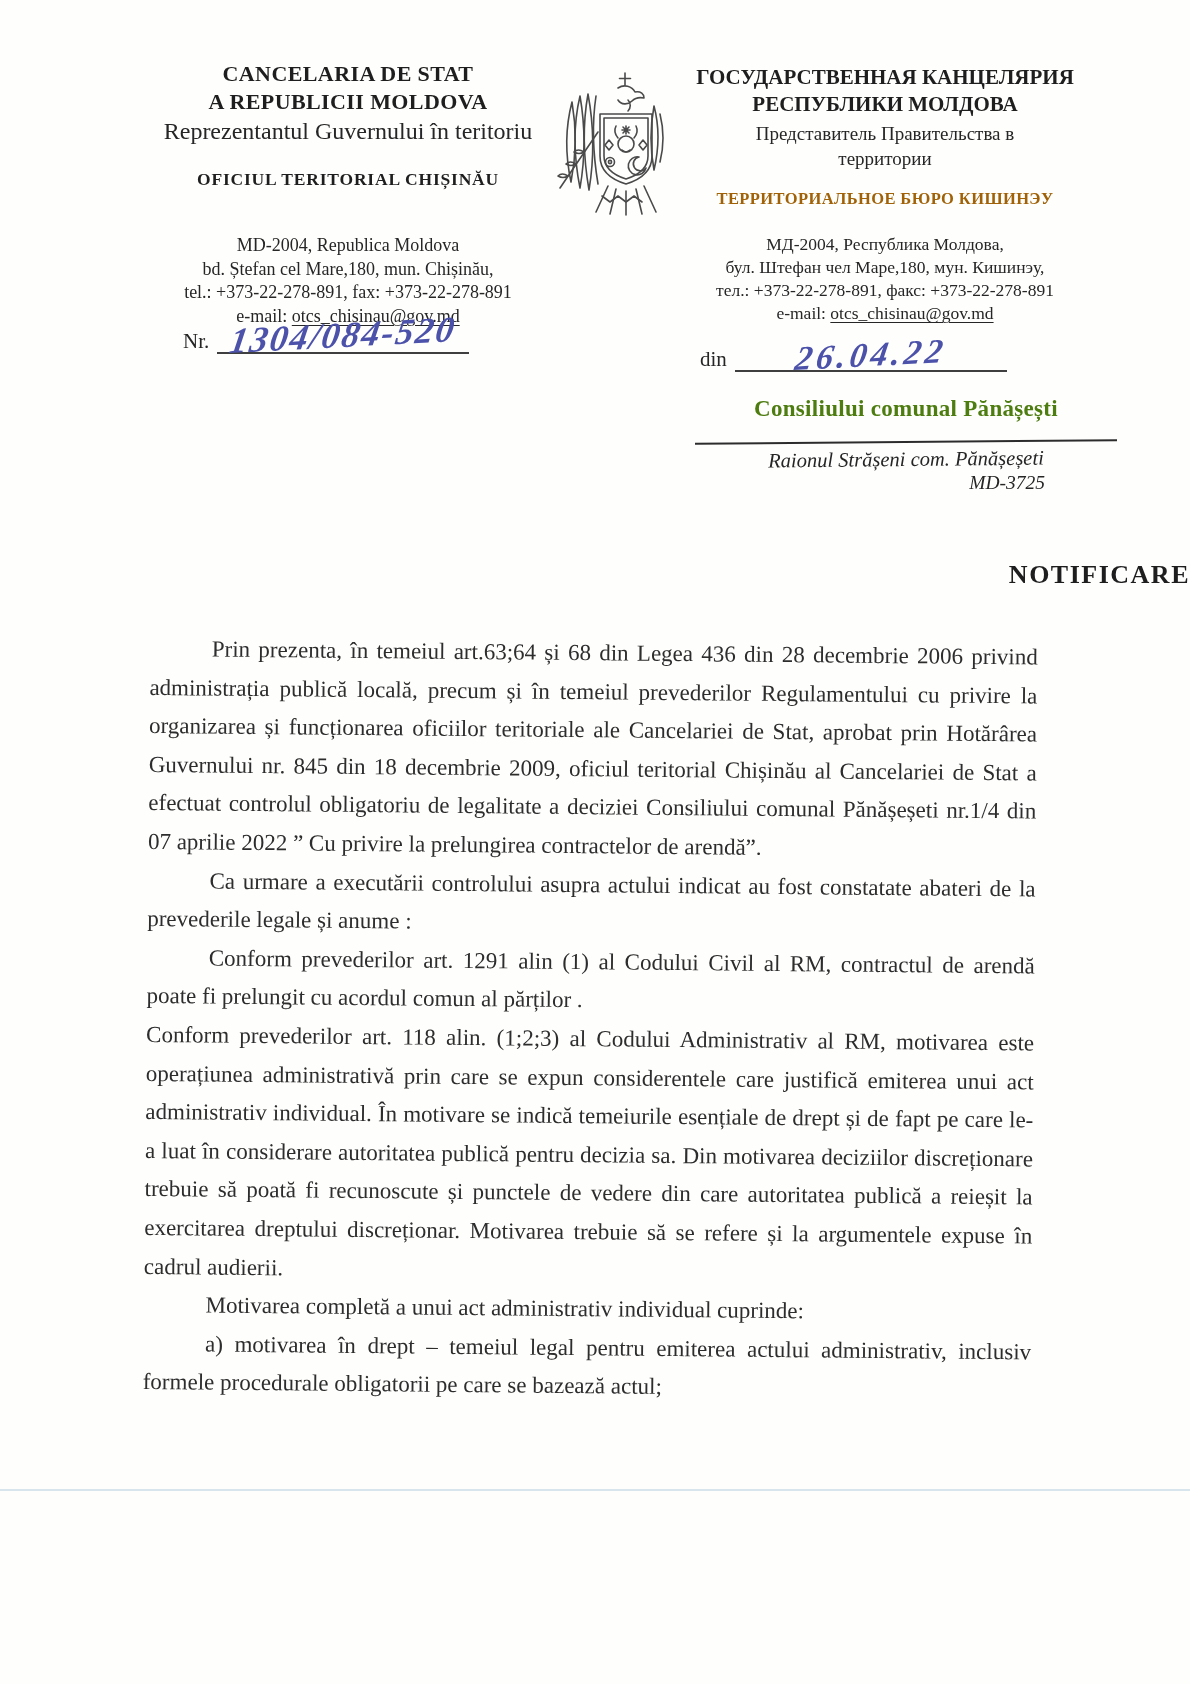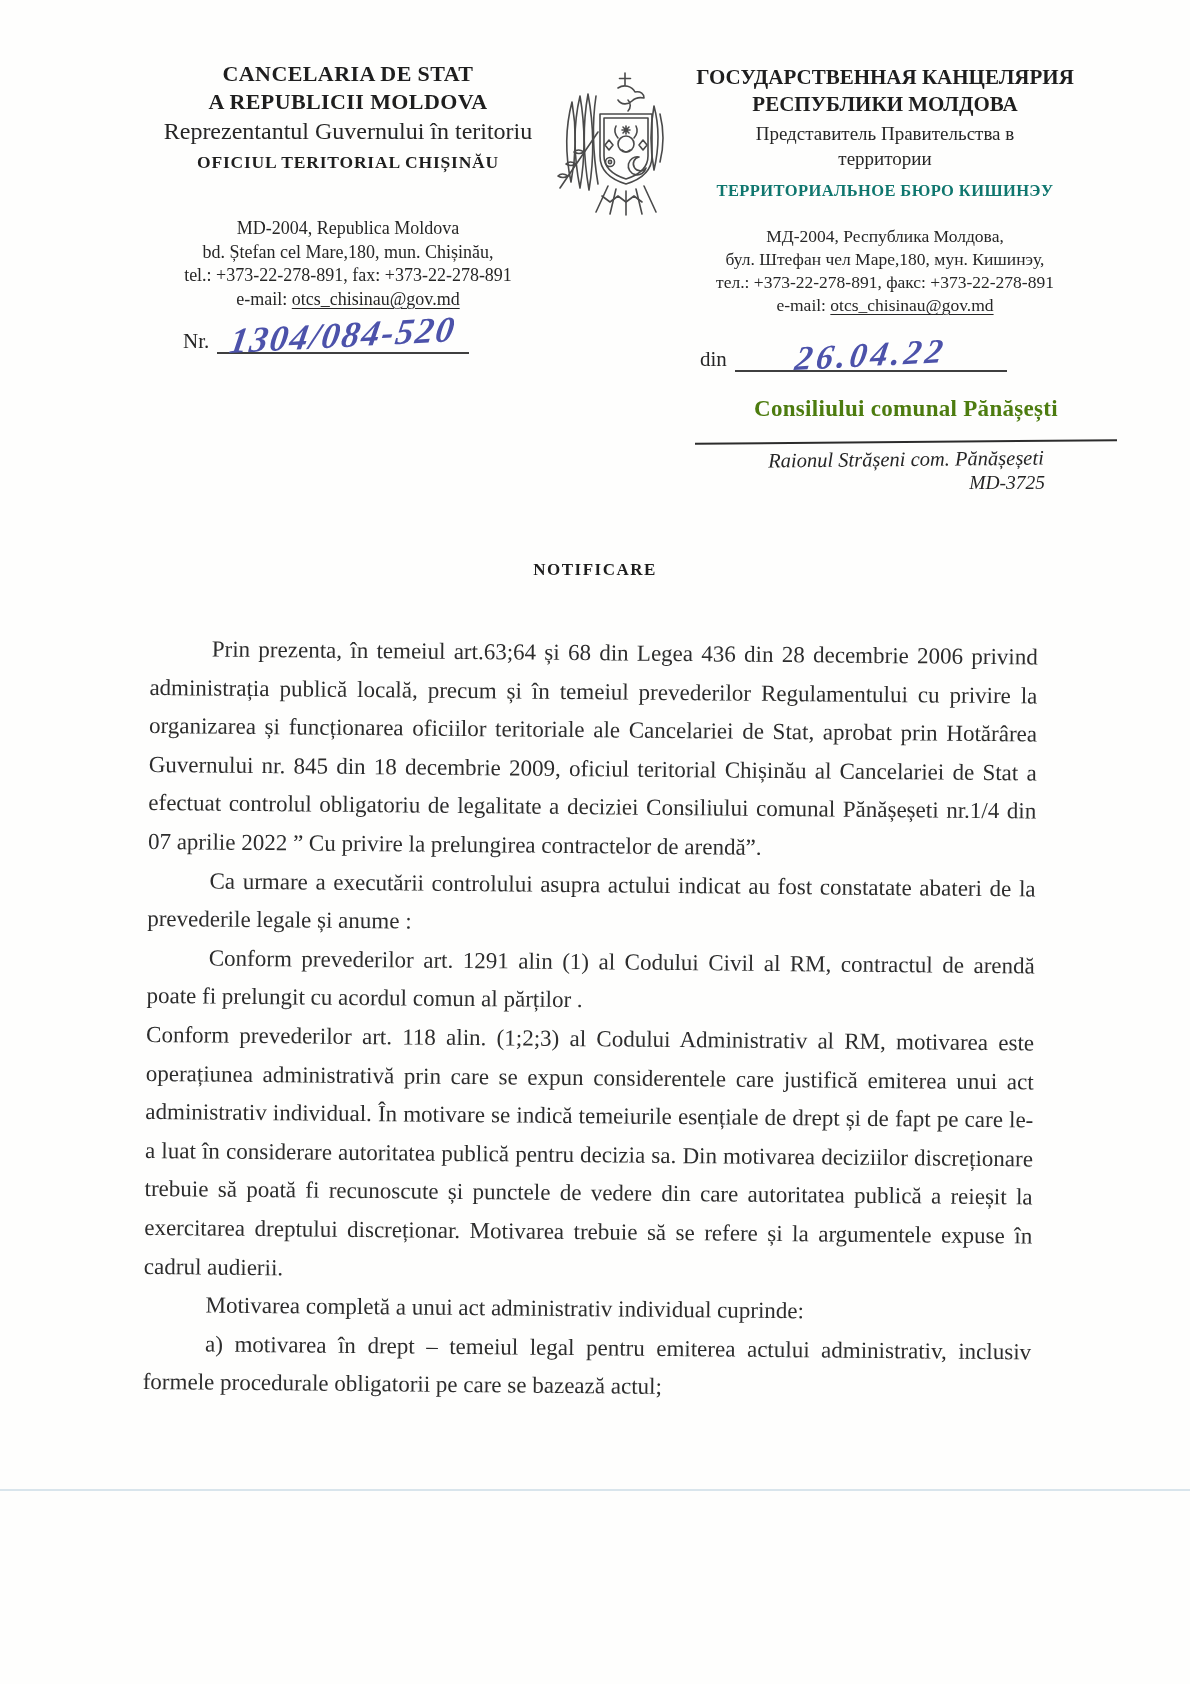--- a/index.html
+++ b/index.html
@@ -8,22 +8,22 @@
     background:#fefefd; overflow:hidden;
     font-family:"Liberation Serif", serif; color:#262626;padding-left:16px;
   }
   
   .header-left  { position:absolute; left:148px; top:60px;  width:400px; text-align:center; }
   .header-right { position:absolute; left:652px; top:64px;  width:466px; text-align:center; }
   .org-name     { font-weight:bold; font-size:22px; line-height:28px; letter-spacing:.4px; color:#1e1e1e; }
   .org-name-ru  { font-weight:bold; font-size:21px; line-height:27px; color:#1e1e1e; }
   .subtitle     { font-size:24px; line-height:25px; margin-top:3px; }
   .subtitle-ru  { font-size:19px; line-height:25px; margin-top:3px; width:340px; margin-left:auto; margin-right:auto;text-align:center; }
-  .office       { font-weight:bold; font-size:17.5px; letter-spacing:.8px; margin-top:8px; color:#1e1e1e; }
-  .office-ru    { font-weight:bold; font-size:16.5px; letter-spacing:.4px; margin-top:10px; color:#0f766e; }
+  .office       { font-weight:bold; font-size:17.5px; letter-spacing:.8px; margin-top:25px; color:#1e1e1e; }
+  .office-ru    { font-weight:bold; font-size:16.5px; letter-spacing:.4px; margin-top:18px; color:#a16207; }
   .addr         { font-size:18px;   line-height:23.5px; margin-top:44px; }
   .addr-ru      { font-size:17.5px; line-height:23px;   margin-top:24px; }
   .email-link   { text-decoration:underline; text-underline-offset:3px; text-decoration-thickness:1px;text-align:right; }
   
   .emblem { position:absolute; left:546px; top:70px; width:120px; height:150px; }
   .emblem svg { width:100%; height:100%; }
   
   .nr-row  { position:absolute; left:183px; top:312px; white-space:nowrap; }
   .din-row { position:absolute; left:700px; top:330px; white-space:nowrap; }
   .ref-label { font-size:21px; vertical-align:bottom; }
@@ -36,22 +36,22 @@
     font-size:36px; letter-spacing:2px; white-space:nowrap;
   }
   .din-row .hand { font-size:34px; letter-spacing:4px; }
   
   .addressee { position:absolute; left:695px; top:396px; width:422px; text-align:center; }
   .addressee-name { font-weight:bold; font-size:23px; color:#4d7c0f; letter-spacing:.3px; }
   .addressee-rule { border-top:2px solid #2c2c2c; margin-top:19px; transform:rotate(-0.5deg); }
   .addressee-loc  { font-style:italic; font-size:20.5px; margin-top:5px; transform:rotate(-0.6deg); }
   .addressee-code { font-style:italic; font-size:19.5px; text-align:right; padding-right:72px; margin-top:1px; }
   
-  .doc-title { position:absolute; left:0; top:560px; width:1190px; text-align:center;
-               font-weight:bold; font-size:17px; letter-spacing:1.5px; color:#1e1e1e; }
+  .doc-title { position:absolute; left:0; top:560px; width:1190px; text-align:right;
+               font-weight:bold; font-size:26px; letter-spacing:1.5px; color:#1e1e1e; }
   .body-text { position:absolute; left:150px; top:630px; width:888px;
                font-size:23px; line-height:38.6px; text-align:justify;
                transform:rotate(0.55deg); transform-origin:0 0; color:#2d2d2d; }
   .body-text p { margin:0; text-indent:62px; }
   .body-text p.flush { text-indent:0; }
   
   .scan-line { position:absolute; left:0; top:1489px; width:1190px; border-top:2px solid #d9e5ec; }
 </style>
 </head>
 <body>

